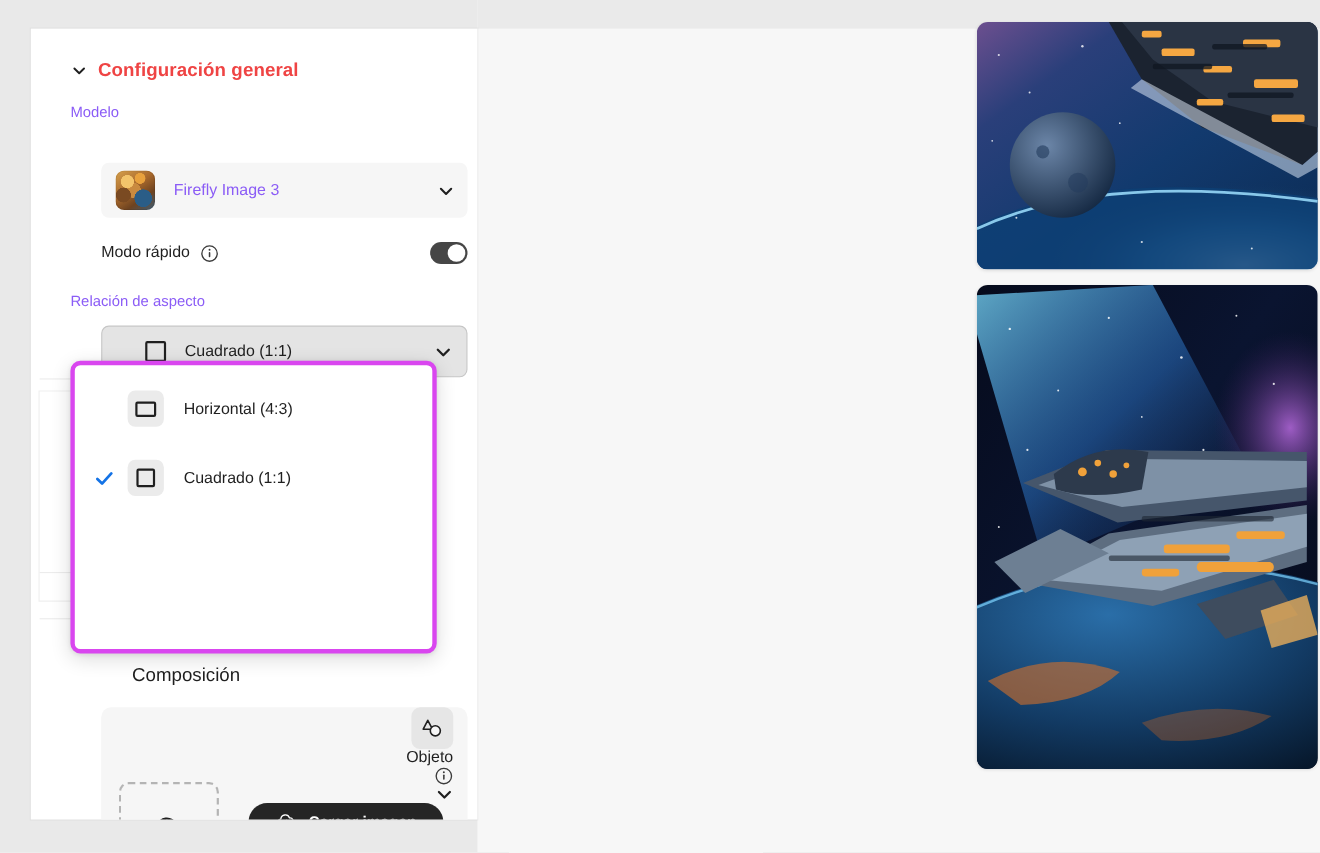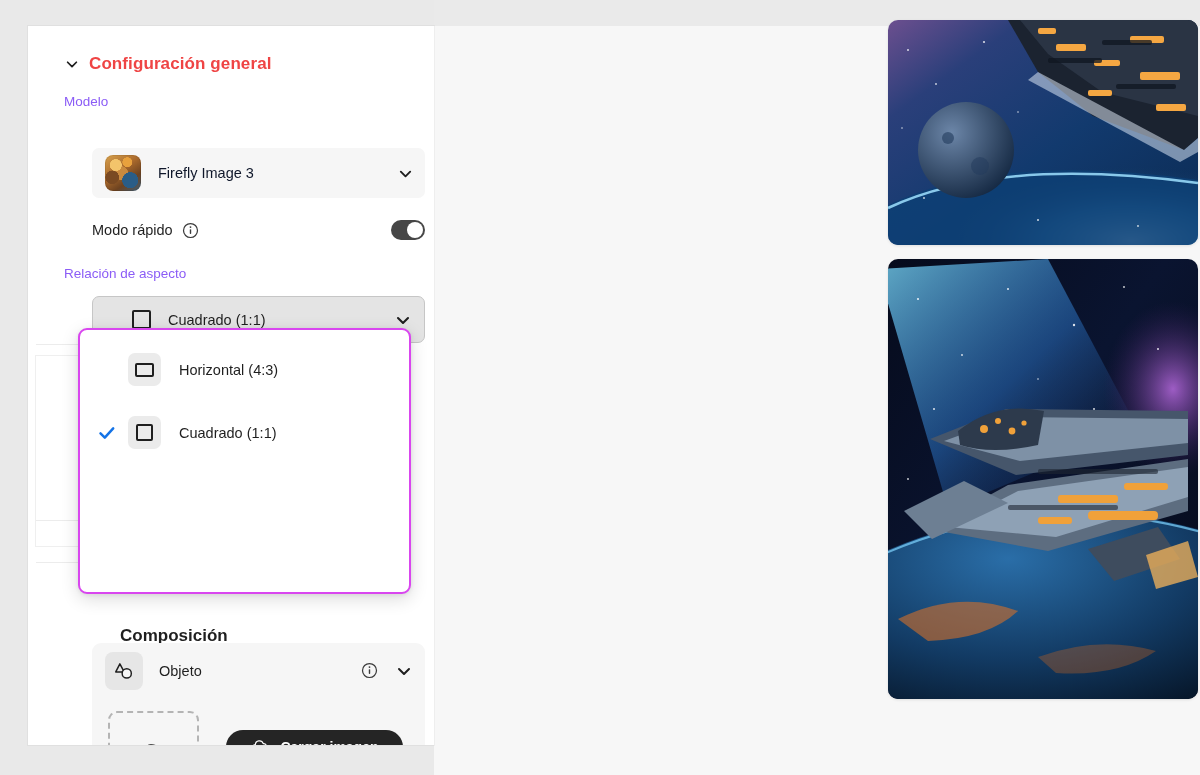--- a/index.html
+++ b/index.html
@@ -56,21 +56,21 @@
     width: 36px; height: 36px; border-radius: 8px; flex: none;
     background:
       radial-gradient(circle at 30% 28%, #f3c46b 0 16%, transparent 17%),
       radial-gradient(circle at 62% 20%, #e8a13d 0 13%, transparent 14%),
       radial-gradient(circle at 20% 62%, #7a4a22 0 18%, transparent 19%),
       radial-gradient(circle at 70% 70%, #2a5d87 0 22%, transparent 23%),
       radial-gradient(circle at 45% 50%, #c98a3f 0 25%, transparent 26%),
       linear-gradient(145deg, #d8a24d 0%, #a9692c 42%, #6e4320 70%, #3c5e78 100%);
     box-shadow: inset 0 0 0 1px rgba(0,0,0,0.08);
   }
-  .model-name { font-size: 14.5px; color: #0f172a; margin-left: 17px; }
+  .model-name { font-size: 14.5px; color: #8b5cf6; margin-left: 17px; }
   .model-select .chev-end { margin-left: auto; width: 15px; height: 15px; }
 
   
   .fastmode-row {
     position: absolute; left: 64px; top: 190px;
     width: 333px; height: 28px;
     display: flex; align-items: center;
   }
   .fastmode-label { font-size: 14.5px; color: #1f1f1f; }
   .info-icon { width: 17px; height: 17px; margin-left: 9px; display:block; }
@@ -100,32 +100,32 @@
   
   .ghost-line {
     position: absolute; left: 28px; height: 1px; background: #ececec;
   }
   .ghost-card {
     position: absolute; background: #fff;
     box-shadow: 0 0 0 1px #efefef;
   }
 
   .composition-title {
-    position: absolute; left: 92px; top: 600px;
-    font-size: 17px; font-weight: bold; color: #1f1f1f;
+    position: absolute; left: 92px; top: 578px;
+    font-size: 17px; font-weight: normal; color: #1f1f1f;
   }
 
   
   .objeto-card {
     position: absolute; left: 64px; top: 617px;
     width: 333px; height: 128px;
     background: #f6f6f6; border-radius: 9px;
   }
   .objeto-row {
-    display: flex; align-items: center; height: 55px; padding: 0 13px 0 13px;
+    display: flex; align-items: flex-end; height: 55px; padding: 0 13px 0 13px; flex-direction: column;
   }
   .objeto-icon-box {
     width: 38px; height: 38px; border-radius: 8px; background: #e6e6e6;
     display: flex; align-items: center; justify-content: center; flex: none;
   }
   .objeto-label { font-size: 14.5px; color: #1f1f1f; margin-left: 16px; }
   .objeto-row .info-icon { margin-left: auto; }
   .objeto-row .chev-end { width: 16px; height: 16px; margin-left: 18px; }
 
   .dropzone {
@@ -138,23 +138,23 @@
   .upload-btn {
     position: absolute; left: 134px; top: 87px;
     width: 177px; height: 34px;
     background: #252525; border-radius: 17px; color: #fff;
     display: flex; align-items: center; justify-content: center; gap: 9px;
     font-size: 14px; font-weight: bold;
   }
 
   
   .ar-popup {
-    position: absolute; left: 78px; top: 328px;
+    position: absolute; left: 64px; top: 328px;
     width: 333px; height: 266px;
-    background: #ffffff; border: 2px solid #d946ef; border-radius: 9px;
+    background: #ffffff; border: 4px solid #d946ef; border-radius: 9px;
     box-shadow: 0 5px 18px rgba(0,0,0,0.14), 0 1px 4px rgba(0,0,0,0.08);
     padding: 8px 0;
   }
   .ar-option {
     height: 63px; display: flex; align-items: center; padding: 0 10px 0 16px;
   }
   .ar-check { width: 22px; flex: none; display: flex; justify-content: center; }
   .ar-icon-box {
     width: 33px; height: 33px; border-radius: 7px; background: #ebebeb;
     display: flex; align-items: center; justify-content: center;

